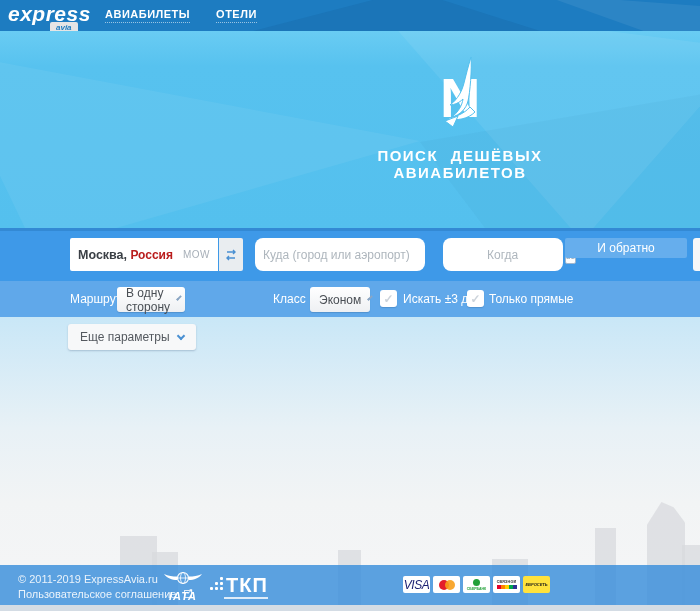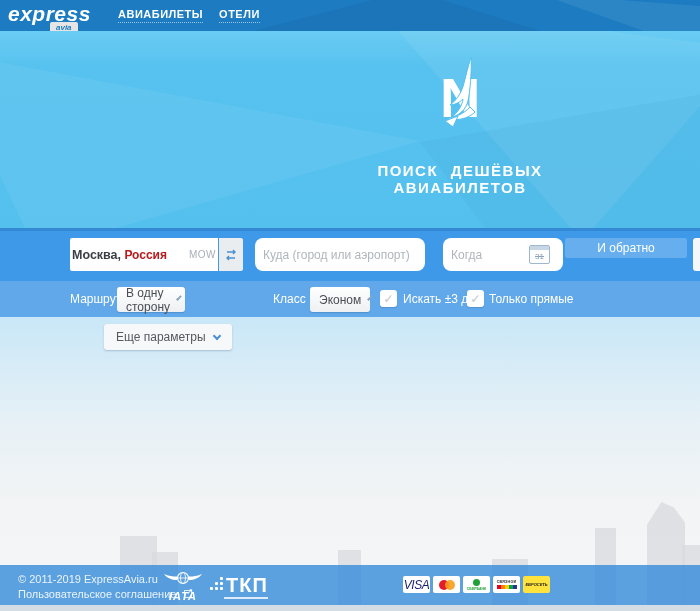--- a/index.html
+++ b/index.html
@@ -7,64 +7,64 @@
   body { font-family:"Liberation Sans", sans-serif; }
   .page { position:relative; width:700px; height:611px; overflow:hidden; background:#fff; }
 
   
   .topbar { position:absolute; left:0; top:0; width:700px; height:31px; background:#1d7cc1; overflow:hidden; z-index:5; }
   .topbar .poly1 { position:absolute; left:180px; top:-10px; width:420px; height:60px; background:rgba(10,60,105,.10); clip-path:polygon(0 100%,55% 0,100% 100%); }
   .topbar .poly2 { position:absolute; left:540px; top:-6px; width:200px; height:50px; background:rgba(255,255,255,.07); clip-path:polygon(0 0,100% 30%,70% 100%); }
   .logo { position:absolute; left:8px; top:2px; color:#fff; z-index:2; cursor:pointer; }
   .logo .word { font-size:21px; font-weight:bold; font-style:italic; letter-spacing:.5px; }
   .logo .badge { position:absolute; left:42px; top:20px; background:#e5e5e5; color:#1d7cc1; font-size:8px; font-weight:bold; font-style:italic; padding:1px 6px; border-radius:2px; }
-  .nav { position:absolute; left:118px; top:0; height:31px; display:flex; align-items:center; gap:16px; z-index:2; }
+  .nav { position:absolute; left:105px; top:0; height:31px; display:flex; align-items:center; gap:26px; z-index:2; }
   .nav .item { color:#fff; font-size:11px; font-weight:bold; letter-spacing:.5px; border-bottom:1px dotted rgba(255,255,255,.55); padding-bottom:2px; cursor:pointer; }
 
   
   .hero { position:absolute; left:0; top:31px; width:700px; height:197px; background:linear-gradient(180deg,#69ccf3 0%,#57c2ef 18%,#54c0ee 100%); overflow:hidden; }
   .hero .hpoly1 { position:absolute; left:-60px; top:20px; width:480px; height:200px; background:rgba(255,255,255,.06); clip-path:polygon(0 0,100% 45%,20% 100%); }
   .hero .hpoly2 { position:absolute; left:330px; top:-30px; width:420px; height:240px; background:rgba(255,255,255,.07); clip-path:polygon(10% 0,100% 20%,60% 100%); }
   .hero .hpoly3 { position:absolute; left:420px; top:60px; width:300px; height:170px; background:rgba(0,60,110,.03); clip-path:polygon(0 30%,100% 0,100% 100%,30% 100%); }
   .hero-center { position:absolute; left:310px; top:24px; width:300px; text-align:center; }
   .nbird { display:inline-block; position:relative; width:44px; height:84px; }
-  .hero-title { margin-top:19px; color:#fff; font-size:15px; font-weight:bold; letter-spacing:1.5px; word-spacing:7px; }
+  .hero-title { margin-top:4px; color:#fff; font-size:15px; font-weight:bold; letter-spacing:1.5px; word-spacing:7px; }
 
   
   .row1 { position:absolute; left:0; top:228px; width:700px; height:53px; background:#3e99e8; box-shadow:inset 0 3px 0 rgba(20,90,150,.25); z-index:6; }
   .field { position:absolute; top:10px; height:33px; background:#fff; border-radius:8px; }
-  .origin { left:70px; width:148px; border-radius:2px 0 0 2px; display:flex; align-items:center; padding:0 2px; }
+  .origin { left:70px; width:148px; border-radius:2px 0 0 2px; display:flex; align-items:center; padding:0 8px; }
   .origin .city { font-size:12.5px; font-weight:bold; color:#3a3f45; white-space:pre; }
   .origin .country { font-size:12px; color:#b91c1c; white-space:pre;font-weight:bold; }
   .origin .code { margin-left:auto; font-size:10px; color:#a7afb8; letter-spacing:.5px; }
   .swap { position:absolute; left:219px; top:10px; width:24px; height:33px; background:#e9edf0; border:none; border-radius:0 2px 2px 0; cursor:pointer; display:flex; align-items:center; justify-content:center; }
   .dest { left:255px; width:170px; }
   .dest input, .date input { width:100%; height:100%; border:none; outline:none; background:transparent; font-size:12px; padding:0 8px; color:#3a3f45; font-family:"Liberation Sans",sans-serif; }
   .dest input::placeholder, .date input::placeholder { color:#aeb6bd; }
   .date { left:443px; width:120px; display:flex; align-items:center; }
-  .date input { width:86px; }
+  .date input { width:86px;margin-left:36px; }
   .cal { width:21px; height:19px; border:1px solid #9fb6ce; border-radius:2px; margin-right:6px; position:relative; display:flex; align-items:center; justify-content:center; background:#fdfefe; }
   .cal::before { content:""; position:absolute; left:0; top:0; width:100%; height:4px; background:#c7d6e4; }
   .cal .day { font-size:8px; color:#8aa0b5; text-decoration:line-through; margin-top:3px; }
   .btn-return { position:absolute; left:565px; top:10px; width:122px; height:20px; background:#66aeed; color:#fff; font-size:12px; border:none; border-radius:2px; cursor:pointer; font-family:"Liberation Sans",sans-serif; }
   .btn-search-sliver { position:absolute; left:693px; top:10px; width:7px; height:33px; background:#f6f7f8; border:none; border-radius:3px 0 0 3px; cursor:pointer; }
 
   
   .row2 { position:absolute; left:0; top:281px; width:700px; height:36px; background:#60a8ea; z-index:6; }
   .row2 .lbl { position:absolute; top:11px; color:#fff; font-size:12px; }
   .select { position:absolute; top:6px; height:25px; background:linear-gradient(#ffffff,#eef0f3); border:none; border-radius:3px; display:flex; align-items:center; justify-content:space-between; padding:0 9px; cursor:pointer; box-shadow:0 1px 1px rgba(30,80,130,.25); }
   .select .val { font-size:12px; color:#4a4f55; }
   .chev { width:6px; height:6px; border-right:2px solid #8ba6c4; border-bottom:2px solid #8ba6c4; transform:rotate(45deg); margin-left:8px; margin-top:-3px; }
   .checkbox { position:absolute; top:9px; width:17px; height:17px; background:#fff; border:none; border-radius:3px; cursor:pointer; display:flex; align-items:center; justify-content:center; box-shadow:0 1px 1px rgba(30,80,130,.25); }
   .checkbox .tick { color:#ccd3da; font-size:12px; font-weight:bold; line-height:1; }
   .cb-label { position:absolute; top:11px; color:#fff; font-size:12px; cursor:pointer; }
 
   
   .content { position:absolute; left:0; top:317px; width:700px; height:248px; background:linear-gradient(180deg,#c9e7f7 0%,#e8f1f6 45%,#f2f4f5 75%,#f4f5f6 100%); z-index:1; }
-  .btn-more { position:absolute; left:68px; top:7px; height:26px; padding:0 12px; background:#f7f8f9; border:none; border-radius:3px; display:flex; align-items:center; cursor:pointer; box-shadow:0 1px 2px rgba(80,110,140,.35);margin-left:36px; }
+  .btn-more { position:absolute; left:68px; top:7px; height:26px; padding:0 12px; background:#f7f8f9; border:none; border-radius:3px; display:flex; align-items:center; cursor:pointer; box-shadow:0 1px 2px rgba(80,110,140,.35); }
   .btn-more .txt { font-size:12px; color:#54595f; }
   .btn-more .chev { border-color:#4a90d2; }
 
   
   .building { position:absolute; background:#d8dade; opacity:.75; z-index:2; }
   .b1 { left:120px; top:536px; width:37px; height:69px; }
   .b2 { left:152px; top:552px; width:26px; height:53px; }
   .b3 { left:338px; top:550px; width:23px; height:55px; }
   .b4 { left:492px; top:559px; width:36px; height:46px; }
   .b5 { left:595px; top:528px; width:21px; height:77px; }

